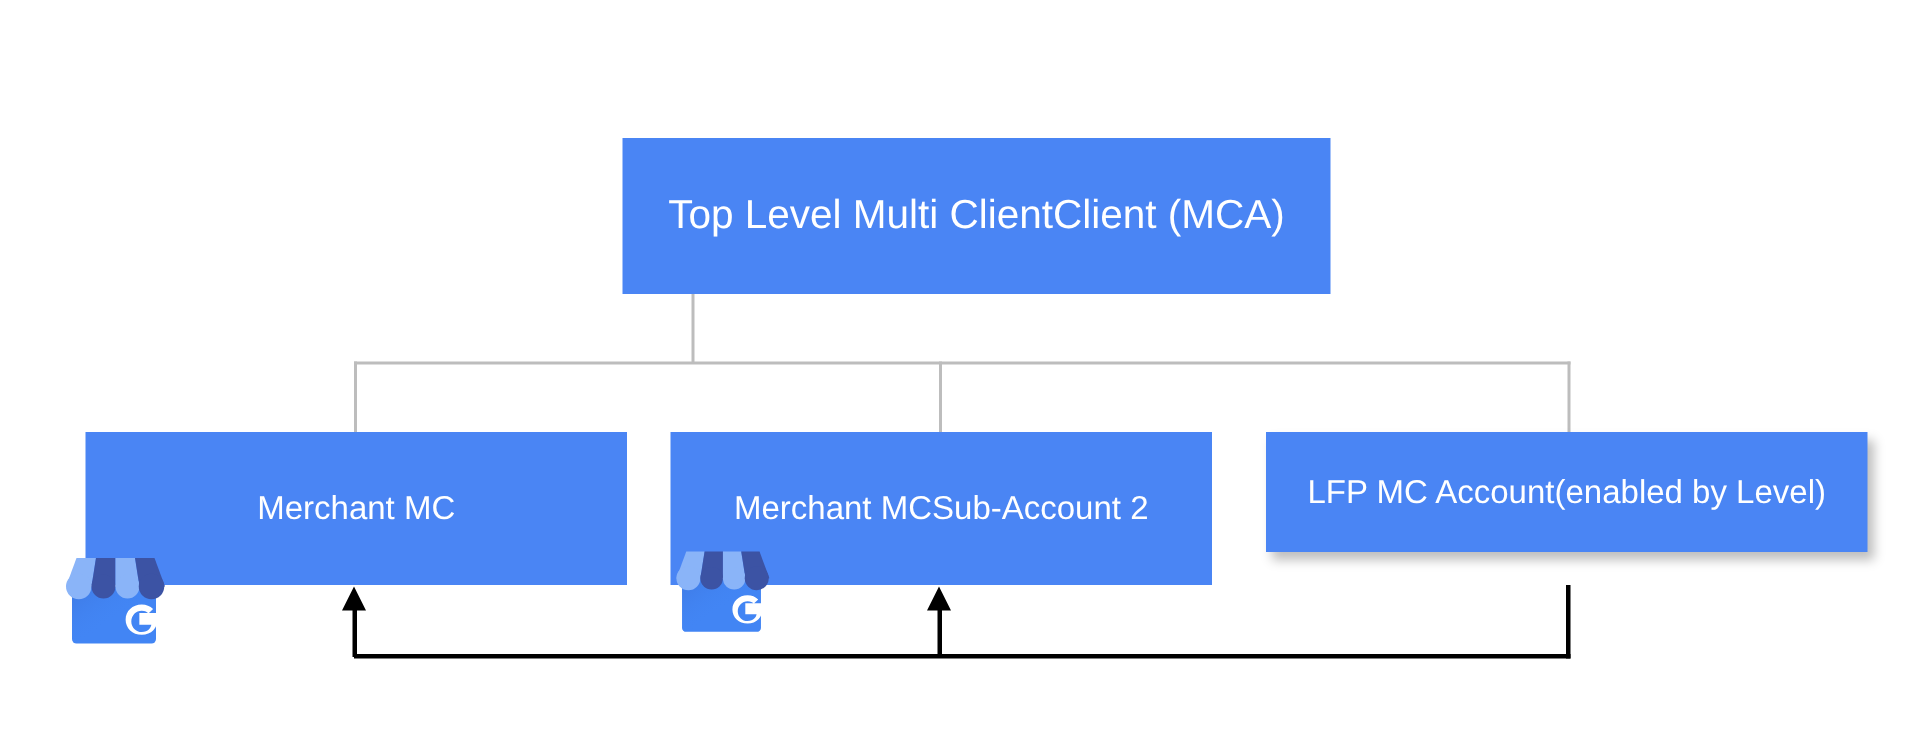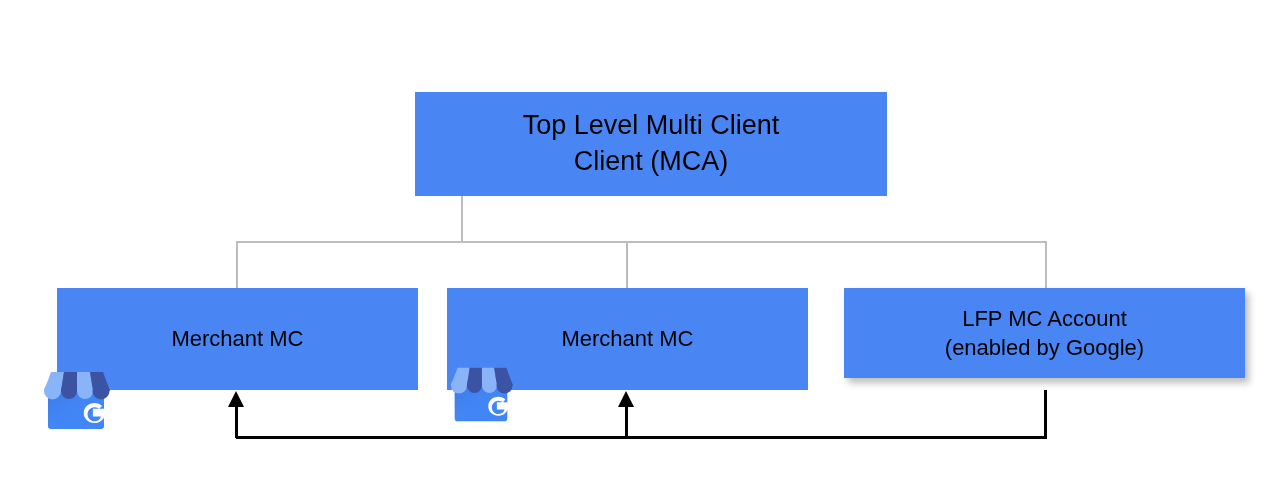--- a/index.html
+++ b/index.html
@@ -17,23 +17,23 @@
     height: 501px;
     background: #ffffff;
     overflow: hidden;
   }
 
   
   .node {
     position: absolute;
     box-sizing: border-box;
     background: #4a85f4;
-    color: #000000;
+    color: #ffffff;
     display: flex;
-    flex-direction: column;
+    flex-direction: row;
     align-items: center;
     justify-content: center;
     text-align: center;
     line-height: 1.32;
     z-index: 5;
   }
   .node .line { display: block; white-space: pre; }
 
   #node-mca {
     left: 415px;
@@ -53,21 +53,21 @@
     left: 447px;
     top: 288px;
     width: 361px;
     height: 102px;
     font-size: 22px;
   }
   #node-lfp {
     left: 844px;
     top: 288px;
     width: 401px;
-    height: 90px;
+    height: 80px;
     font-size: 22px;
     box-shadow: 4px 5px 7px rgba(0,0,0,0.26);
   }
 
   
   .grey-line {
     position: absolute;
     background: #bdbdbd;
     z-index: 1;
   }
@@ -174,25 +174,26 @@
     <span class="line">Top Level Multi Client</span>
     <span class="line">Client (MCA)</span>
   </div>
 
   <div class="node" id="node-sub1">
     <span class="line">Merchant MC</span>
   </div>
 
   <div class="node" id="node-sub2">
     <span class="line">Merchant MC</span>
+    <span class="line">Sub-Account 2</span>
   </div>
 
   <div class="node" id="node-lfp">
     <span class="line">LFP MC Account</span>
-    <span class="line">(enabled by Google)</span>
+    <span class="line">(enabled by Level)</span>
   </div>
 
   <svg class="gmb-icon" id="gmb-icon-1" viewBox="0 0 68 66">
     <defs>
       <linearGradient id="shade1" x1="0" y1="0" x2="1" y2="1">
         <stop offset="0%" stop-color="#3a6fd4" stop-opacity="0.55"></stop>
         <stop offset="55%" stop-color="#4285f4" stop-opacity="0"></stop>
       </linearGradient>
     </defs>
 

